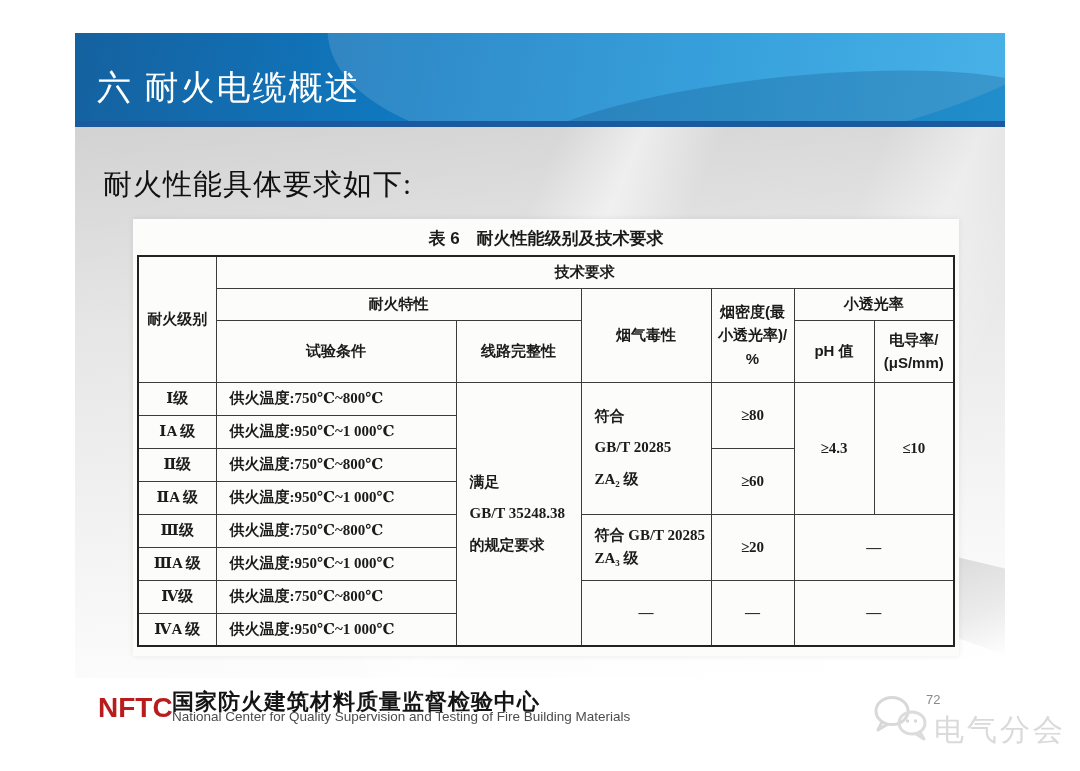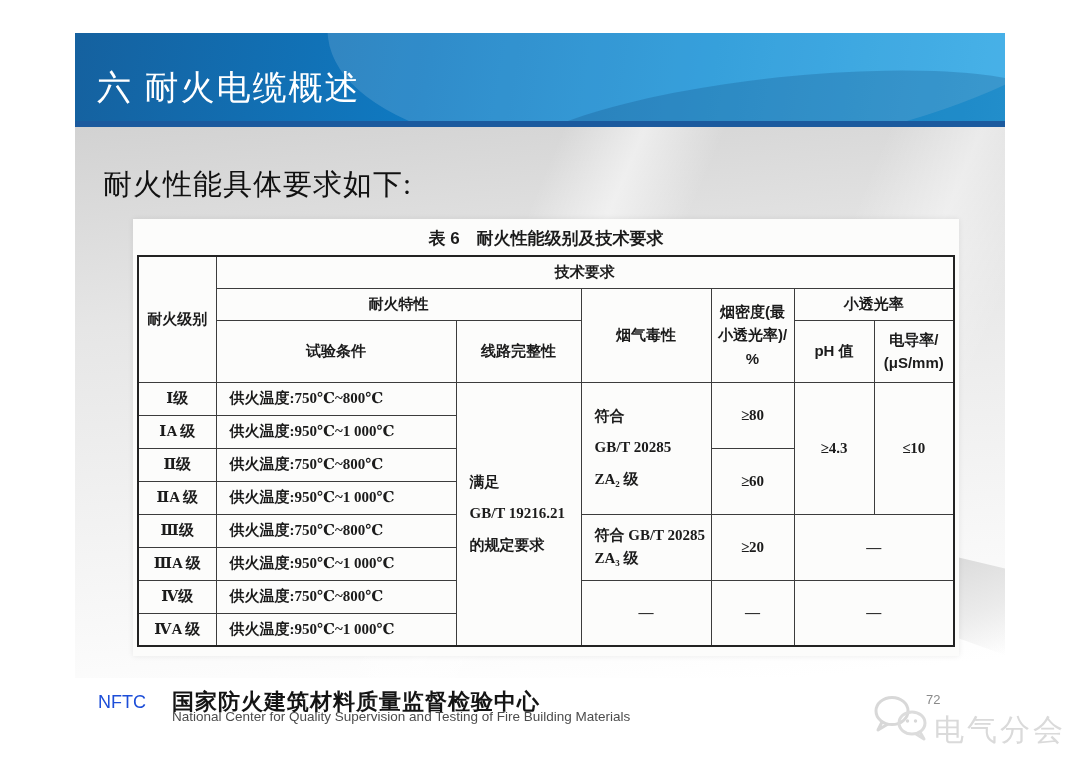--- a/index.html
+++ b/index.html
@@ -39,21 +39,21 @@
   table.gb td{border:1px solid #3c3c3c;padding:0;vertical-align:middle;overflow:hidden;}
   table.gb{border:2px solid #222;}
   .hd{font-weight:bold;font-size:15px;text-align:center;font-family:"Liberation Sans","DejaVu Sans",sans-serif;}
   .dt{font-family:"Liberation Serif","DejaVu Serif",serif;font-weight:600;font-size:15px;}
   .c{text-align:center;margin-top:24px;}
   .l{text-align:left;padding-left:13px !important;}
   .pre{white-space:pre-line;line-height:1.55;}
   .tall{line-height:2.1;margin-left:22px;}
 
   
-  .nftc{position:absolute;left:98px;top:692px;color:#1d4ed8;font-size:18px;font-weight:normal;
+  .nftc{position:absolute;left:98px;top:692px;color:#b91c1c;font-size:28px;font-weight:bold;
         letter-spacing:0px;font-family:"Liberation Sans",sans-serif;}
   .org-cn{position:absolute;left:172px;top:687px;font-size:22px;font-weight:bold;color:#141414;letter-spacing:1px;}
   .org-en{position:absolute;left:172px;top:709px;font-size:13.5px;color:#4c4c4c;text-align:center;}
   .pageno{position:absolute;left:926px;top:692px;font-size:13px;color:#8a8a8a;}
   .wm{position:absolute;left:872px;top:693px;display:flex;align-items:flex-start;color:#d6d6d6;}
   .wm-text{font-size:30px;letter-spacing:3px;color:#dadada;margin-left:4px;margin-top:17px;
            font-family:"Liberation Sans",sans-serif;}
 </style>
 </head>
 <body>
@@ -103,21 +103,21 @@
             <td class="hd">线路完整性</td>
             <td class="hd">pH 值</td>
             <td class="hd pre">电导率/
 (μS/mm)</td>
           </tr>
 
           <tr style="height:33px">
             <td class="dt c">Ⅰ级</td>
             <td class="dt l">供火温度:750℃~800℃</td>
             <td class="dt l pre tall" rowspan="8">满足
-GB/T 19216.21
+GB/T 35248.38
 的规定要求</td>
             <td class="dt l pre tall" rowspan="4">符合
 GB/T 20285
 ZA₂ 级</td>
             <td class="dt c" rowspan="2">≥80</td>
             <td class="dt c" rowspan="4">≥4.3</td>
             <td class="dt c" rowspan="4">≤10</td>
           </tr>
           <tr style="height:33px">
             <td class="dt c">ⅠA 级</td>

